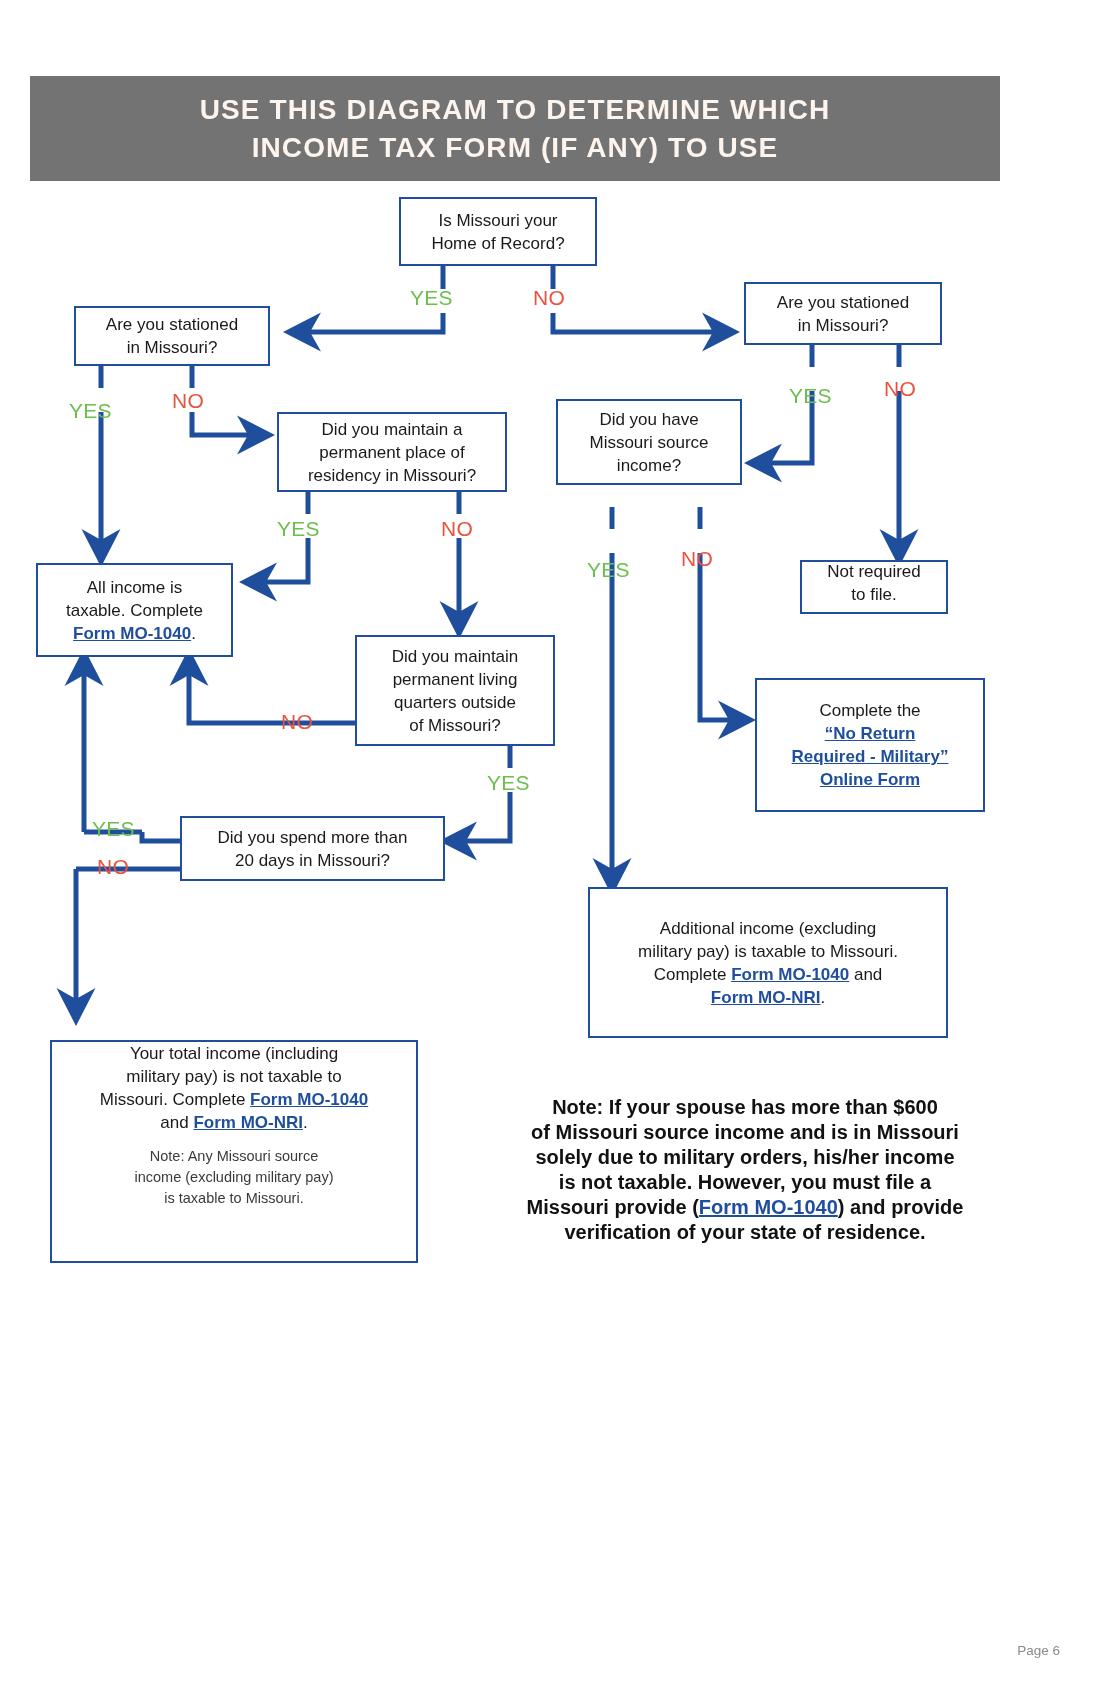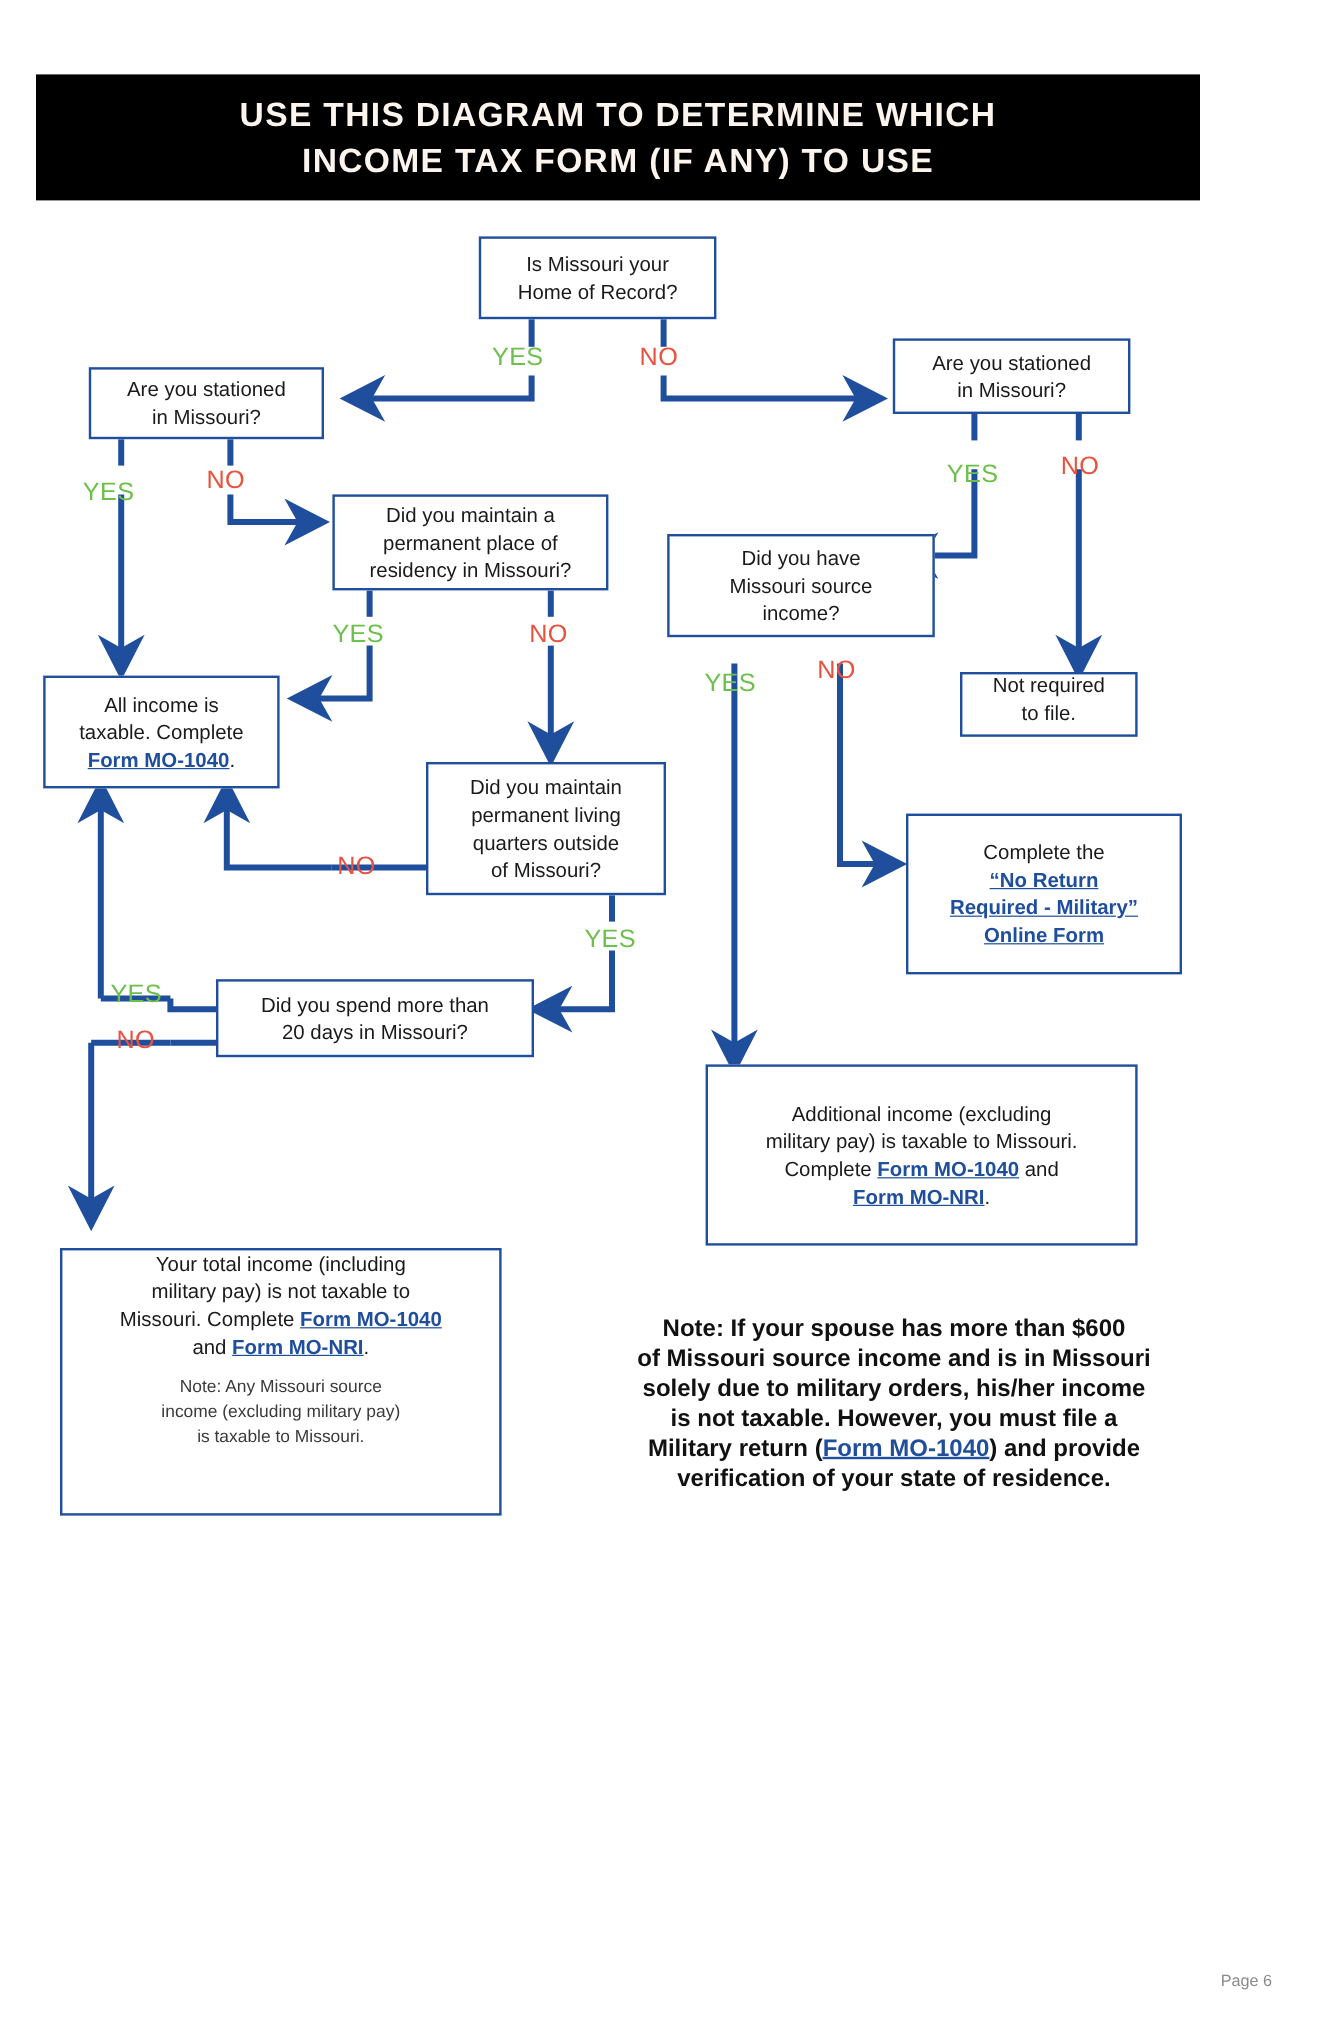--- a/index.html
+++ b/index.html
@@ -5,22 +5,22 @@
   html,body{margin:0;padding:0;}
   body{
     width:1100px;height:1700px;position:relative;background:#ffffff;
     font-family:"Liberation Sans", sans-serif;
     -webkit-font-smoothing:antialiased;
   }
   .page{position:absolute;left:0;top:0;width:1100px;height:1700px;overflow:hidden;}
 
   
   .banner{
-    position:absolute;left:30px;top:62px;width:970px;height:105px;
-    background:#000000;display:flex;flex-direction:column;
+    position:absolute;left:30px;top:76px;width:970px;height:105px;
+    background:#737373;display:flex;flex-direction:column;
     align-items:center;justify-content:center;
   }
   .banner-line{
     color:#fdf4ee;font-size:28px;font-weight:700;letter-spacing:1.1px;
     line-height:38px;text-align:center;text-transform:uppercase;
   }
 
   
   .wires{position:absolute;left:0;top:0;width:1100px;height:1700px;}
 
@@ -165,21 +165,21 @@
   </div>
 
   <div class="node" style="left:277px;top:412px;width:230px;height:80px;">
     <p>
       <span>Did you maintain a</span><br>
       <span>permanent place of</span><br>
       <span>residency in Missouri?</span>
     </p>
   </div>
 
-  <div class="node" style="left:556px;top:445px;width:223px;height:86px;">
+  <div class="node" style="left:556px;top:399px;width:186px;height:86px;">
     <p>
       <span>Did you have</span><br>
       <span>Missouri source</span><br>
       <span>income?</span>
     </p>
   </div>
 
   <div class="node" style="left:36px;top:563px;width:197px;height:94px;">
     <p>
       <span>All income is</span><br>
@@ -241,19 +241,19 @@
         <span>is taxable to Missouri.</span>
       </span>
     </p>
   </div>
 
   <div class="note-block" style="left:500px;top:1095px;width:490px;">
     <span>Note: If your spouse has more than $600</span><br>
     <span>of Missouri source income and is in Missouri</span><br>
     <span>solely due to military orders, his/her income</span><br>
     <span>is not taxable. However, you must file a</span><br>
-    <span>Military return (</span><a class="lk" href="#">Form MO-1040</a><span>) and provide</span><br>
+    <span>Missouri provide (</span><a class="lk" href="#">Form MO-1040</a><span>) and provide</span><br>
     <span>verification of your state of residence.</span>
   </div>
 
   <div class="footer">Page 6</div>
 
 </div>
 
 </body></html>

